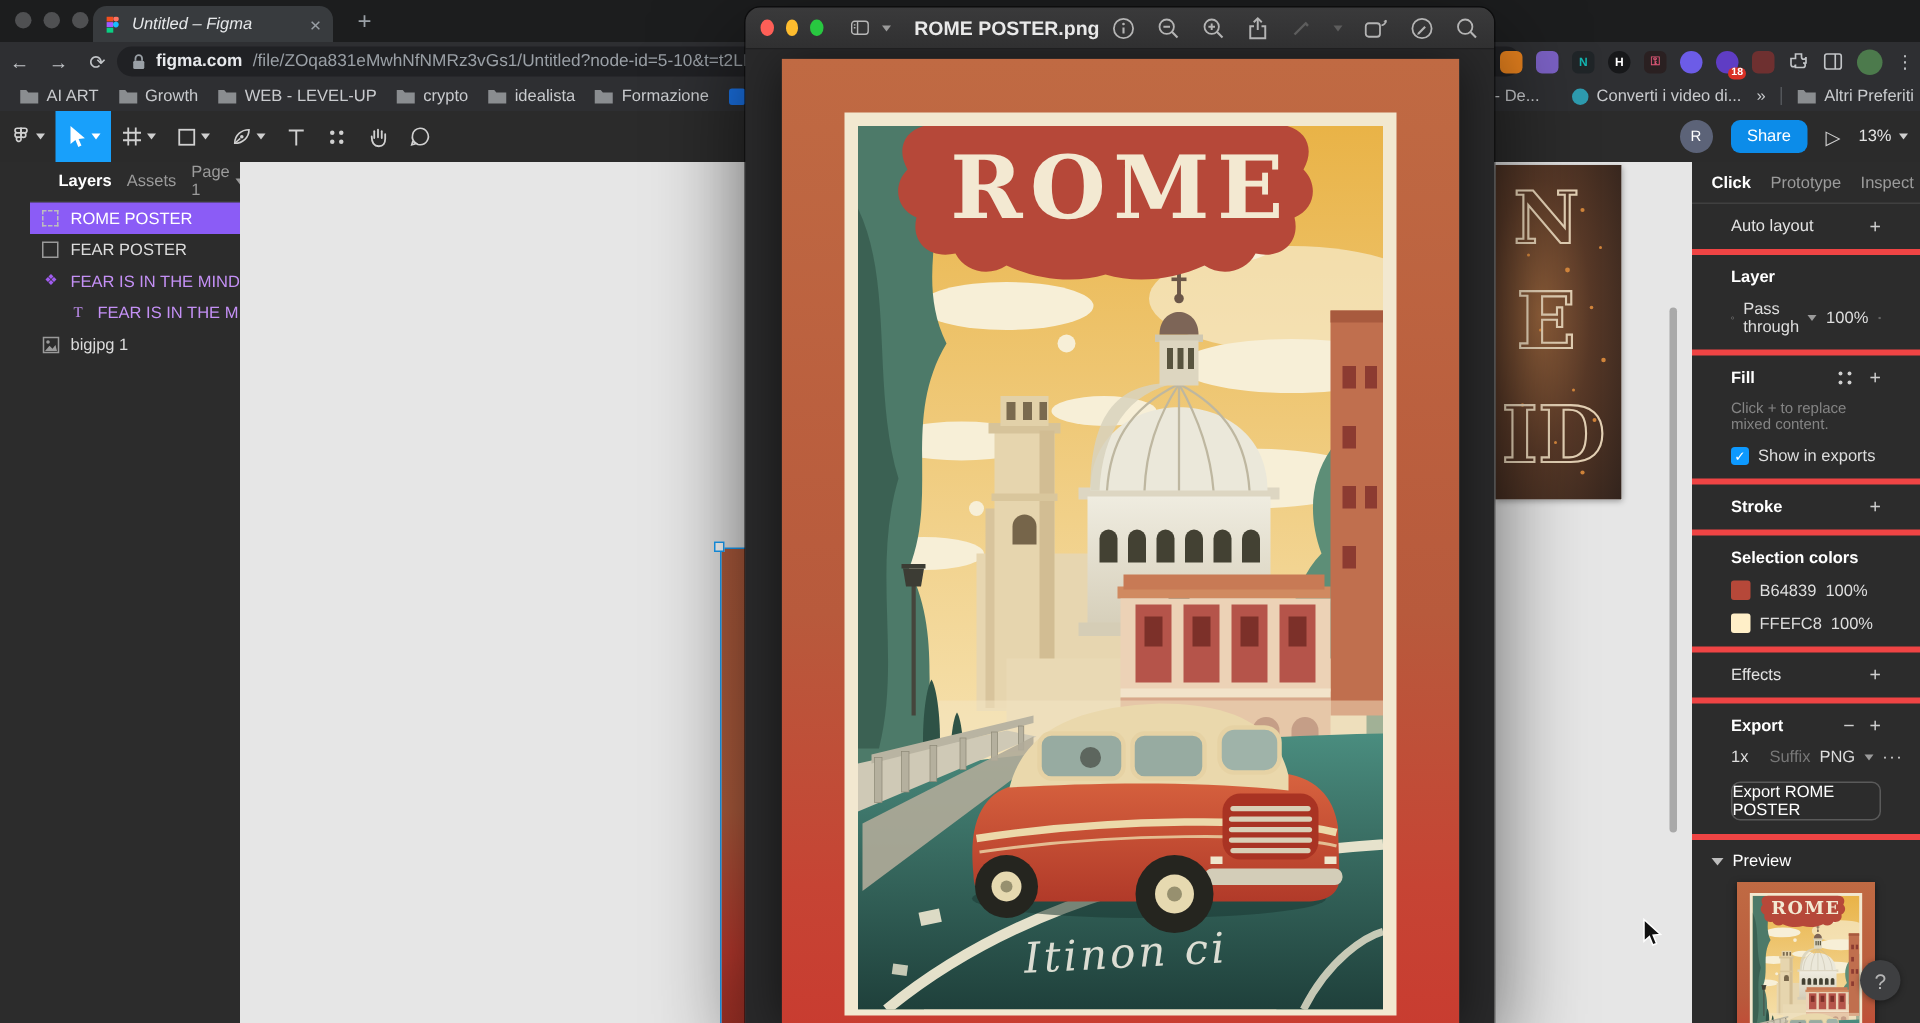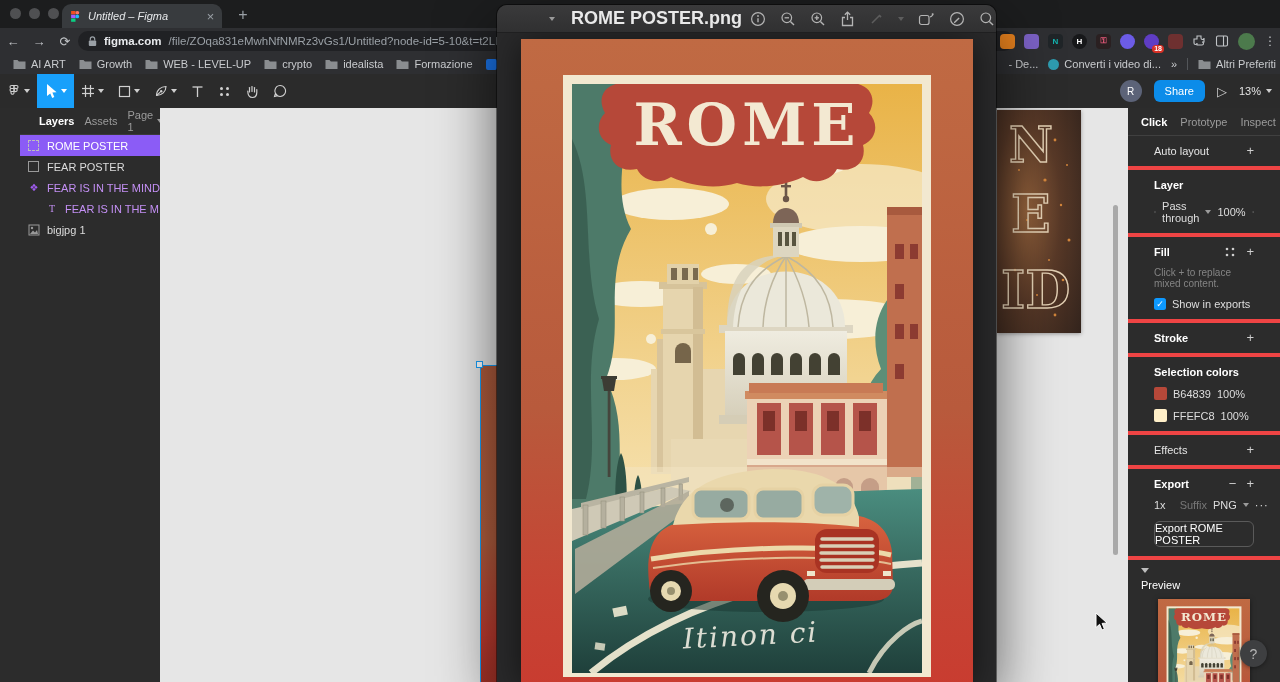--- a/index.html
+++ b/index.html
@@ -72,30 +72,30 @@
   .sech { display:flex; align-items:center; color:#fff; font-weight:700; }
   .sech .sp { margin-left:auto; display:flex; gap:10px; align-items:center; }
   .plus { color:#cfcfcf; font-size:13px; font-weight:400; line-height:10px; }
   .row { display:flex; align-items:center; gap:6px; margin-top:9px; color:#dedede; }
   .hint { color:#848484; font-size:10px; margin-top:9px; }
   .cbx { width:12px; height:12px; border-radius:2.5px; background:#0d99ff; color:#fff; font-size:9px; line-height:12px; text-align:center; flex:0 0 auto; }
   .swatch { width:13px; height:13px; border-radius:2px; flex:0 0 auto; }
   .pct { margin-left:auto; color:#dedede; }
   .ghost { color:#777; }
   .expbtn { margin-top:10px; height:26px; border:1px solid #5a5a5a; border-radius:6px; color:#fff; display:flex; align-items:center; justify-content:center; font-size:11px; }
-  .prevh { display:flex; align-items:flex-start; gap:6px; color:#fff; font-weight:400; padding:8px 13px 4px;flex-direction:column; }
+  .prevh { display:flex; align-items:center; gap:6px; color:#fff; font-weight:400; padding:8px 13px 4px; }
   .tri { width:0; height:0; border-left:4px solid transparent; border-right:4px solid transparent; border-top:5px solid #bdbdbd; }
   .thumbwrap { width:92px; height:137px; margin:4px auto 0; box-shadow:0 1px 5px rgba(0,0,0,.5); }
   .helpbtn { position:absolute; left:1240px; top:640px; width:27px; height:27px; border-radius:50%; background:#3e3f41; color:#b6b6b6; font-size:14px; display:flex; align-items:center; justify-content:center; box-shadow:0 1px 4px rgba(0,0,0,.4); z-index:60; }
 
   
   .ql { position:absolute; left:497px; top:5px; width:499px; height:677px; border-radius:10px 10px 0 0; background:#29292a; box-shadow:0 22px 60px rgba(0,0,0,.6), 0 0 0 1px rgba(0,0,0,.45); z-index:50; }
   .qlt { height:28px; background:linear-gradient(#3a3a3b,#303031); border-radius:10px 10px 0 0; border-bottom:1px solid #1f1f20; display:flex; align-items:center; padding:0 10px; gap:8px; }
   .qlt .lgt { width:11px; height:11px; border-radius:50%; }
-  .qlt .ttl { color:#e9e9e9; font-size:18px; font-weight:700; margin-left:8px; margin-right:auto; white-space:nowrap; }
+  .qlt .ttl { color:#e9e9e9; font-size:13px; font-weight:700; margin-left:8px; margin-right:auto; white-space:nowrap; }
   .qic { display:flex; align-items:center; gap:14px; }
   .qic svg { display:block; }
   .qlc { position:absolute; top:28px; left:0; right:0; bottom:0; display:flex; justify-content:center; overflow:hidden; background:#29292a; }
   .posterwrap { margin-top:6px; width:452px; height:643px; overflow:hidden; box-shadow:0 4px 30px rgba(0,0,0,.55); }
 
   .cursor { position:absolute; left:1095px; top:612px; z-index:100; }
   svg text { font-family:"DejaVu Serif","Liberation Serif",serif; }
 </style>
 </head>
 <body>
@@ -380,21 +380,21 @@
     <svg width="13" height="11" viewBox="0 0 13 11">
         <path d="M0.5,1 h4 l1.4,1.6 H12.5 v7.4 H0.5 Z" fill="#8a8d90"></path>
       </svg>
     <span>Formazione</span>
     </span>
   <span class="bm">
     <span style="width:11px;height:11px;background:#1a73e8;border-radius:2px;display:inline-block"></span>
     <span>Google Calendar -...</span>
     </span>
   <div class="bm-right">
-    <span class="bm" style="margin:0">
+    <span class="bm" style="margin:12px">
         <span>- De...</span>
       </span>
     <span class="bm" style="margin:0">
       <span style="width:11px;height:11px;background:#2e9cb0;border-radius:50%;display:inline-block"></span>
       <span>Converti i video di...</span>
       </span>
     <span style="color:#c9cbce">»</span>
     <span class="vdiv"></span>
     <span class="bm" style="margin:0">
       <svg width="13" height="11" viewBox="0 0 13 11">

